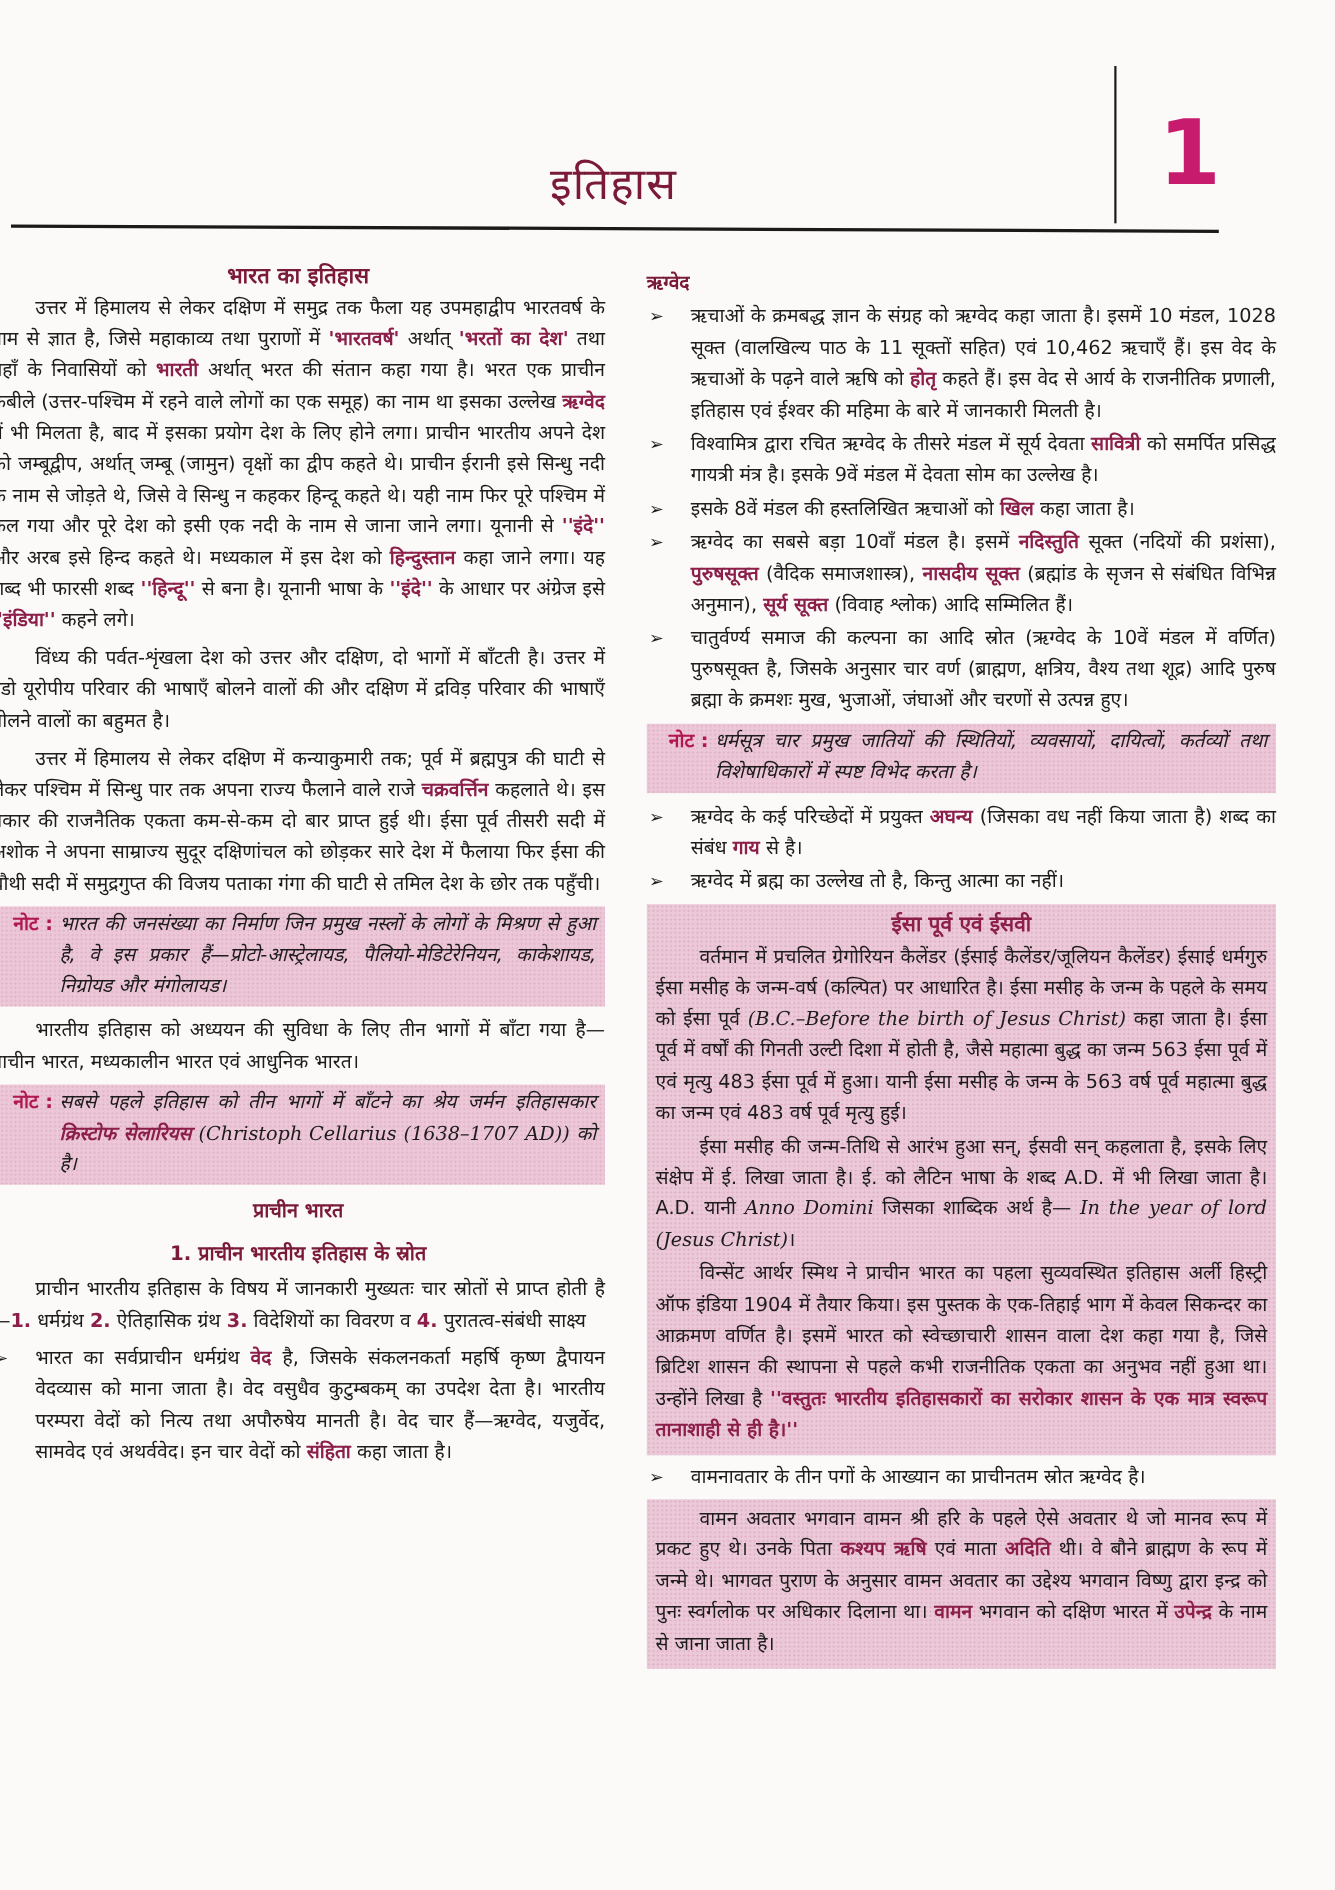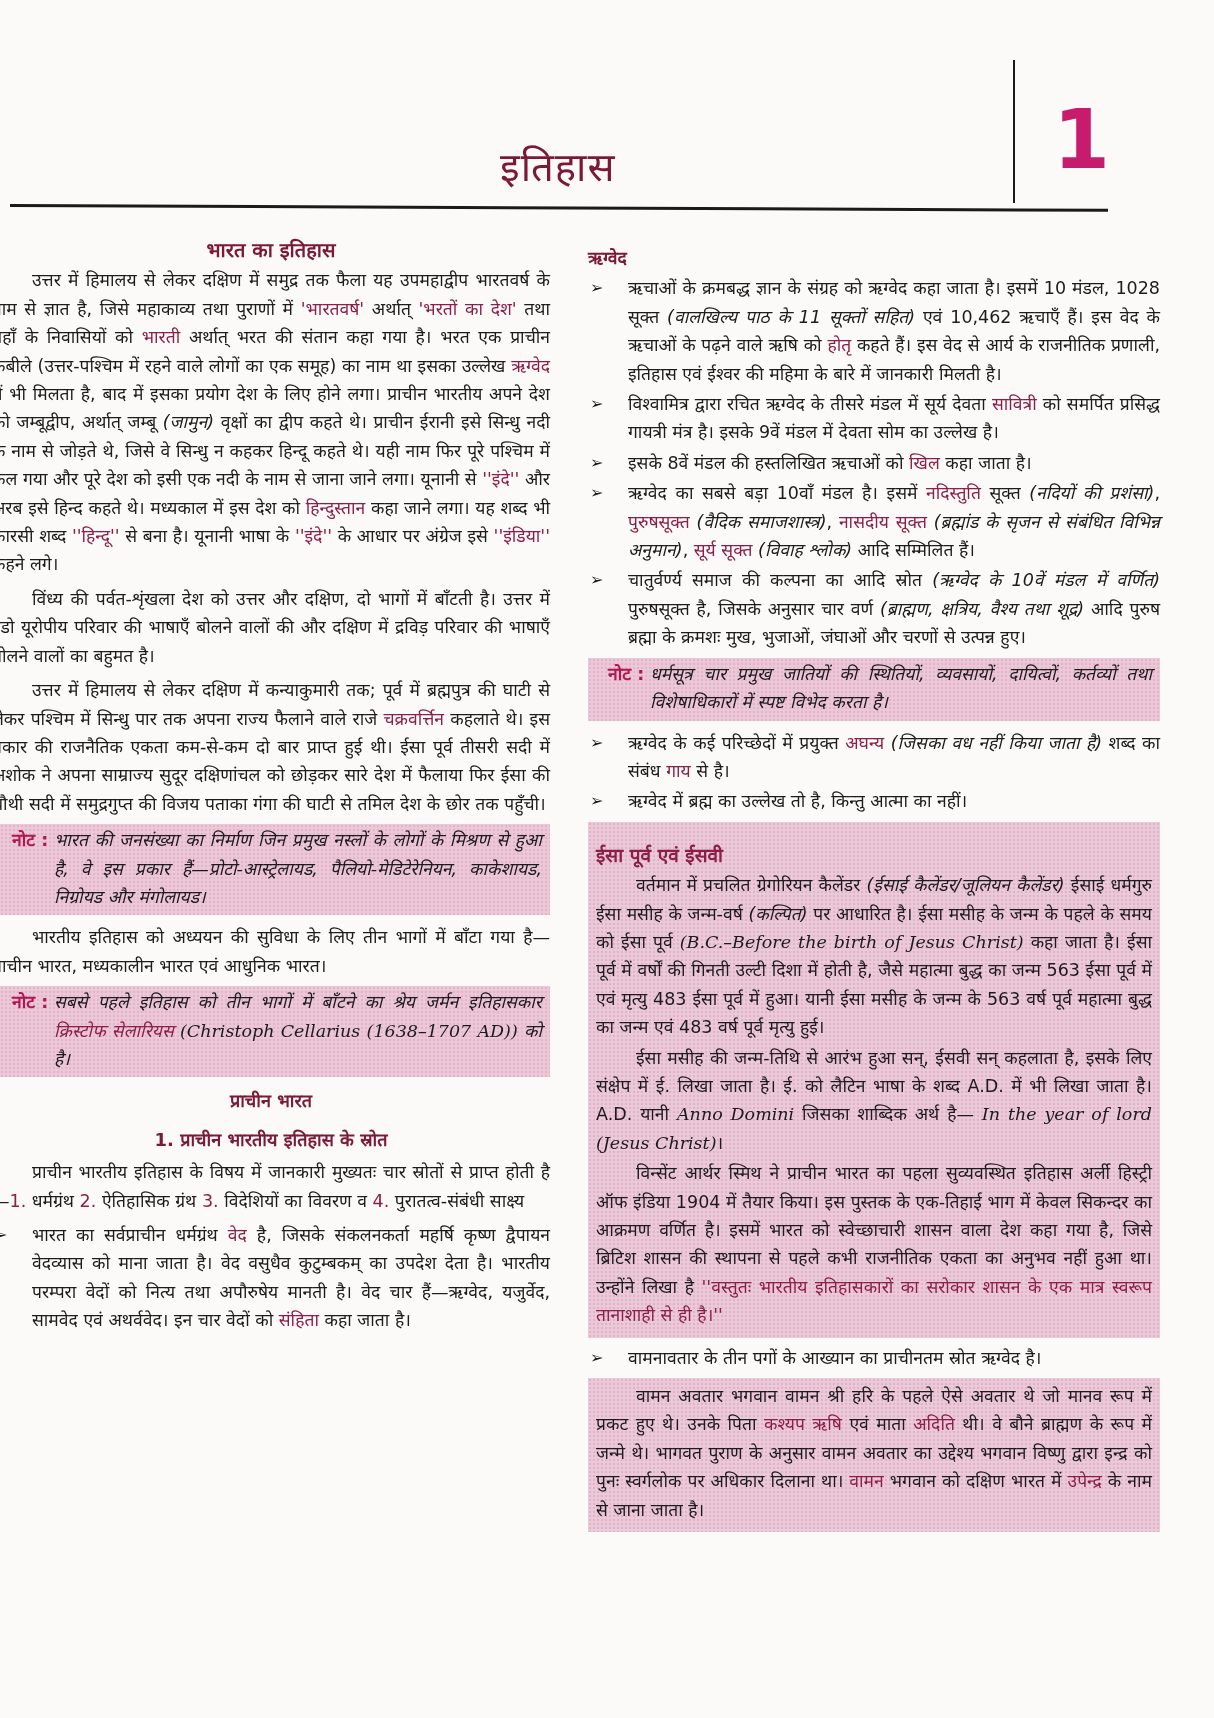--- a/index.html
+++ b/index.html
@@ -54,22 +54,22 @@
   h4.side-title {
     margin: 8px 0 2px 0;
     font-size: 17.5px; font-weight: bold; color: #7a1a38;
   }
   h4.side-title.left { margin-left: 8px; }
   p.para {
     margin: 0 0 6px 0; text-align: justify;
     text-indent: 40px; padding-left: 0;
   }
   .col-left p.para { padding-left: 0; }
-  .hl { color: #8b1f4a; }
-  .it { font-style: italic; }
+  .hl { color: #8b1f4a; font-weight: bold; }
+  .it { }
   .ital-serif { font-style: italic; font-family: "DejaVu Serif", serif; margin-top: 32px; }
 
   
   .note {
     background: #ecc7d7;
     background-image: radial-gradient(#e2b4c8 1px, transparent 1px);
     background-size: 4px 4px;
     padding: 2px 8px 4px 8px; margin: 6px 0 8px 0;
     font-style: italic; text-align: justify;
   }
@@ -85,21 +85,21 @@
     position: absolute; left: 2px; top: 0; font-size: 16px; color: #1a1a1a;
   }
 
   
   .panel {
     background: #ecc9d8;
     background-image: radial-gradient(#e0b2c6 1px, transparent 1px);
     background-size: 4px 4px;
     padding: 4px 8px 6px 8px; margin: 6px 0;
   }
-  .panel h3 { margin: 15px 0 2px 0; text-align: left; font-size: 19px; font-weight: bold; color: #8b1f4a; }
+  .panel h3 { margin: 0 0 2px 0; text-align: center; font-size: 19px; font-weight: bold; color: #8b1f4a; }
   .panel p { margin: 0 0 2px 0; text-indent: 40px; text-align: justify; }
 </style>
 </head>
 <body>
 
 <div class="page">
 
   <div class="chapter-head">
     <div class="chapter-title">इतिहास</div>
     <div class="head-vrule"></div>

